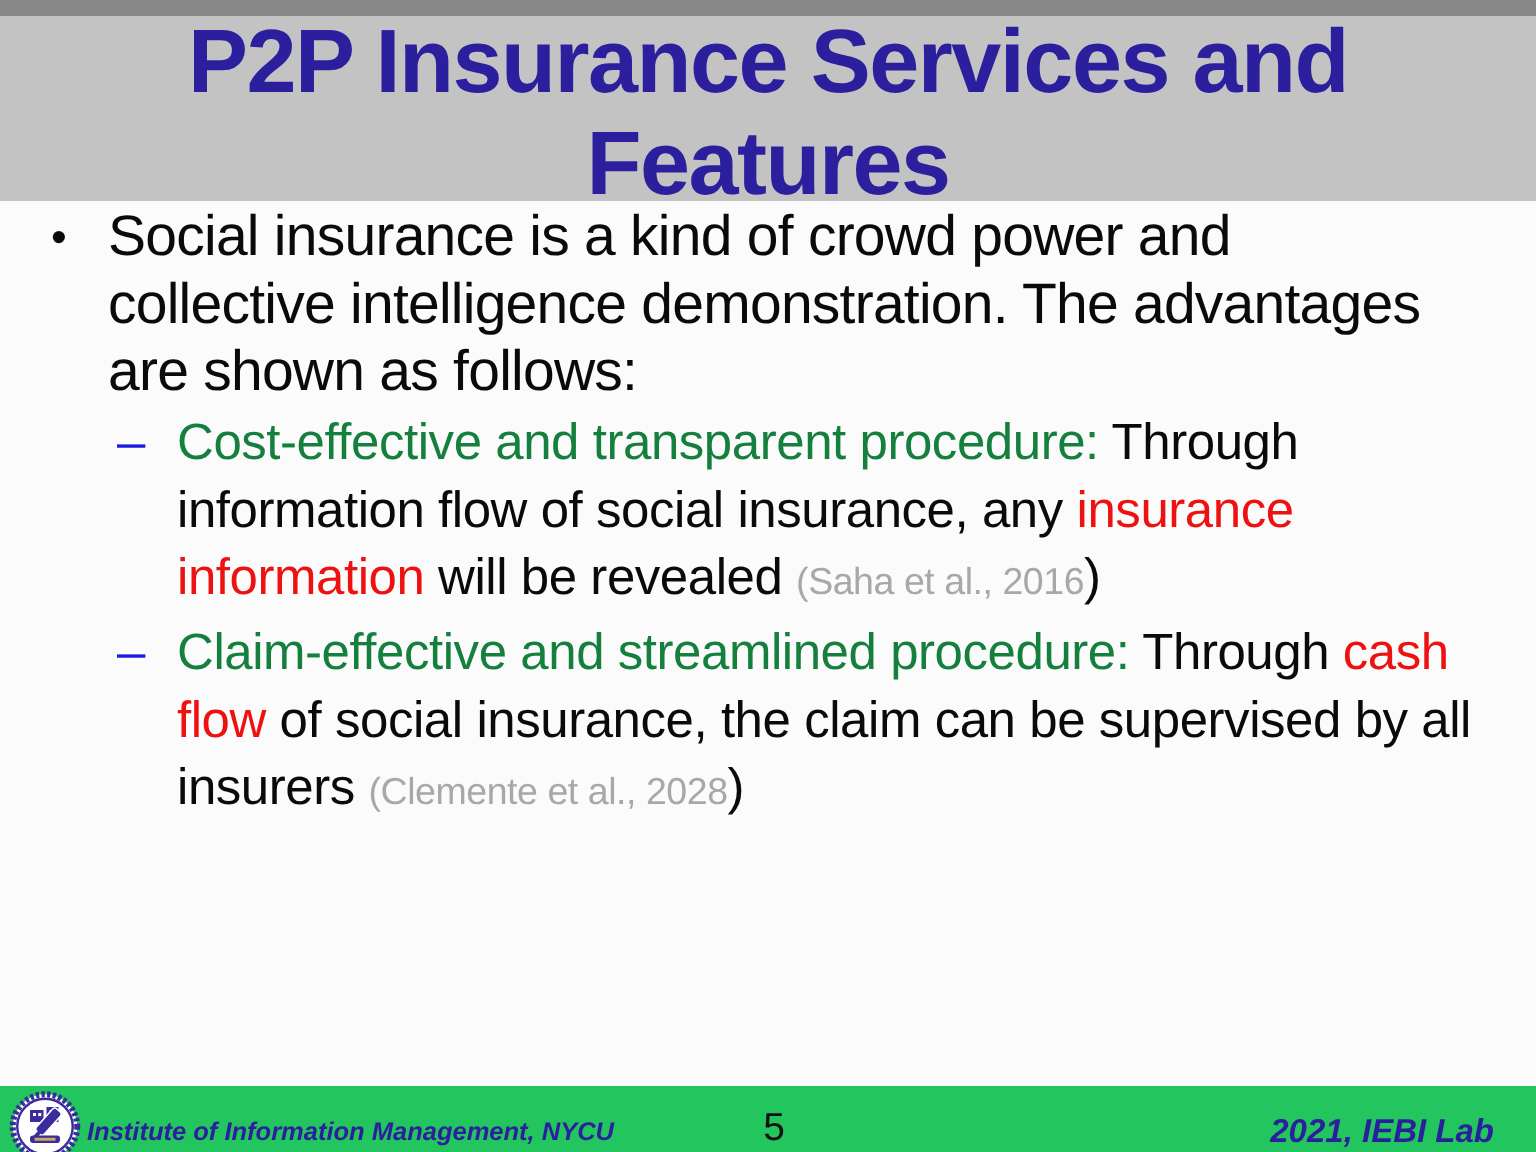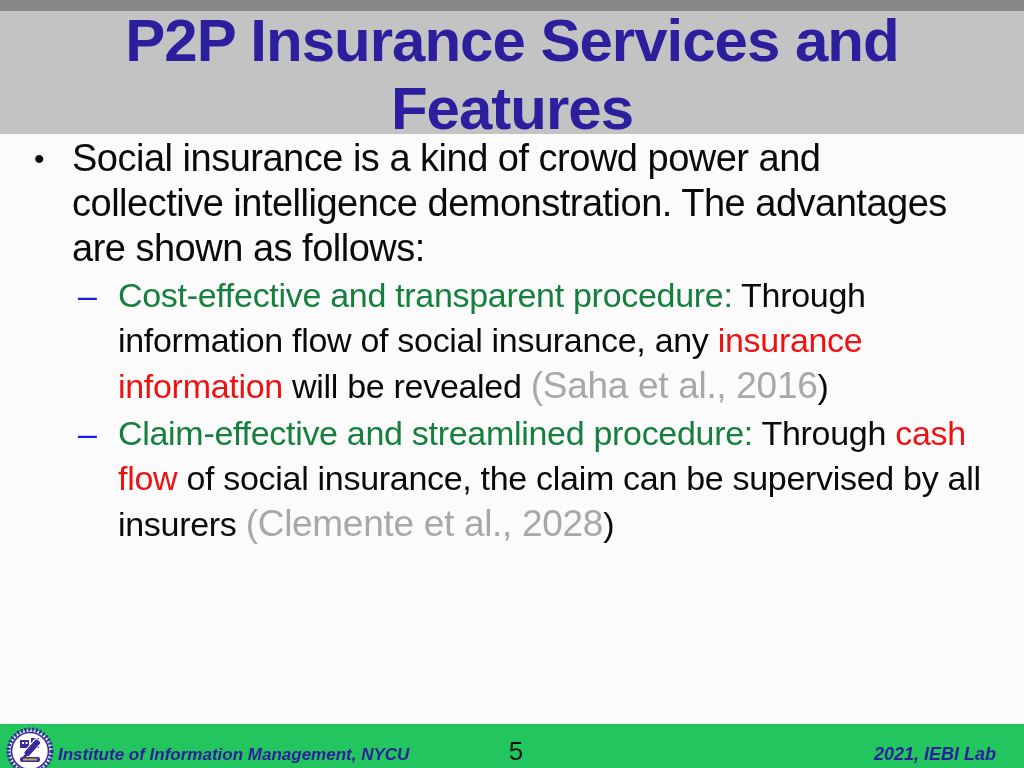--- a/index.html
+++ b/index.html
@@ -41,40 +41,40 @@
     font-size:34px;line-height:45px;color:#1C1CE0;
   }
   .sb-text{
     width:906px;max-width:906px;
     font-size:34px;line-height:45px;color:#0A0A0A;
     letter-spacing:-0.3px;
   }
   .run-blue{color:#15803d;}
   .run-black{color:#0A0A0A;}
   .run-red{color:#EE1111;}
-  .run-citation{color:#A8A8A8;font-size:37px;}
+  .run-citation{color:#A8A8A8;font-size:25px;}
   
   .footer-band{
     position:absolute;left:0;bottom:0;width:1024px;height:55px;
     background:#22c55e;
   }
   .footer-logo{position:absolute;left:6px;top:3px;width:48px;height:48px;}
   .footer-left{
     position:absolute;left:58px;top:21px;
     font-style:italic;font-weight:bold;font-size:17px;line-height:20px;
     color:#2B1F9E;
   }
   .page-number{
     position:absolute;left:500px;top:12px;width:32px;
     text-align:center;
     font-size:26px;line-height:30px;color:#111;
   }
   .footer-right{
     position:absolute;right:28px;top:19px;
-    font-style:italic;font-weight:bold;font-size:18px;line-height:22px;
+    font-style:italic;font-weight:bold;font-size:22px;line-height:22px;
     color:#2B1F9E;
   }
 </style>
 </head>
 <body>
 
 <div class="slide">
 
   <div class="title-band"></div>
   <div class="slide-title">P2P Insurance Services and Features</div>

